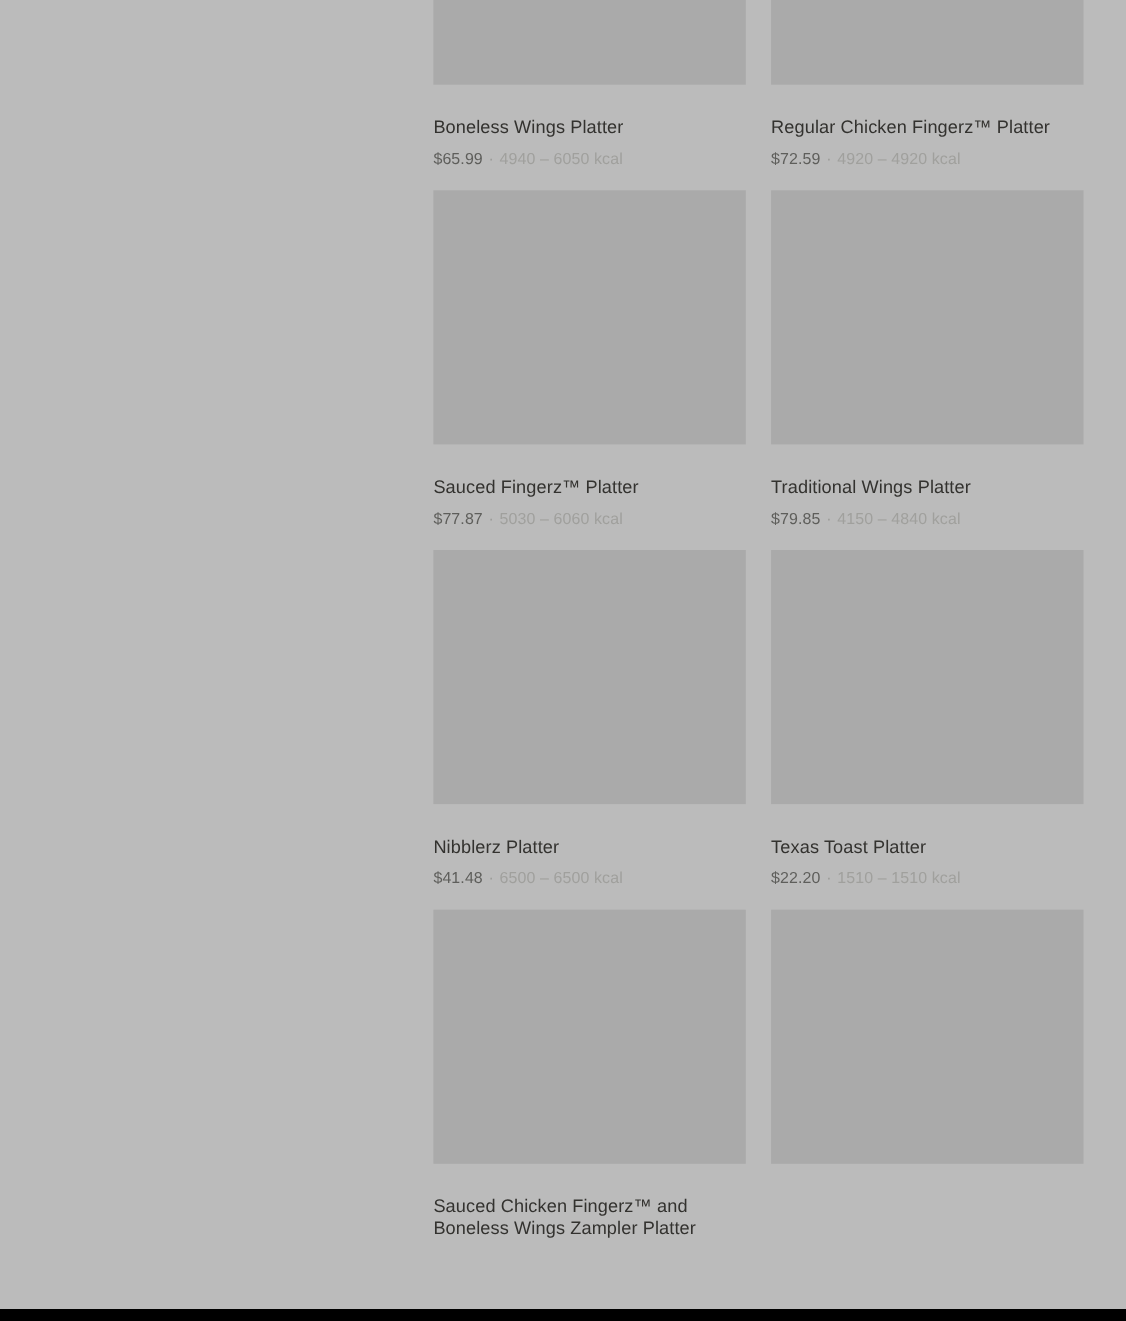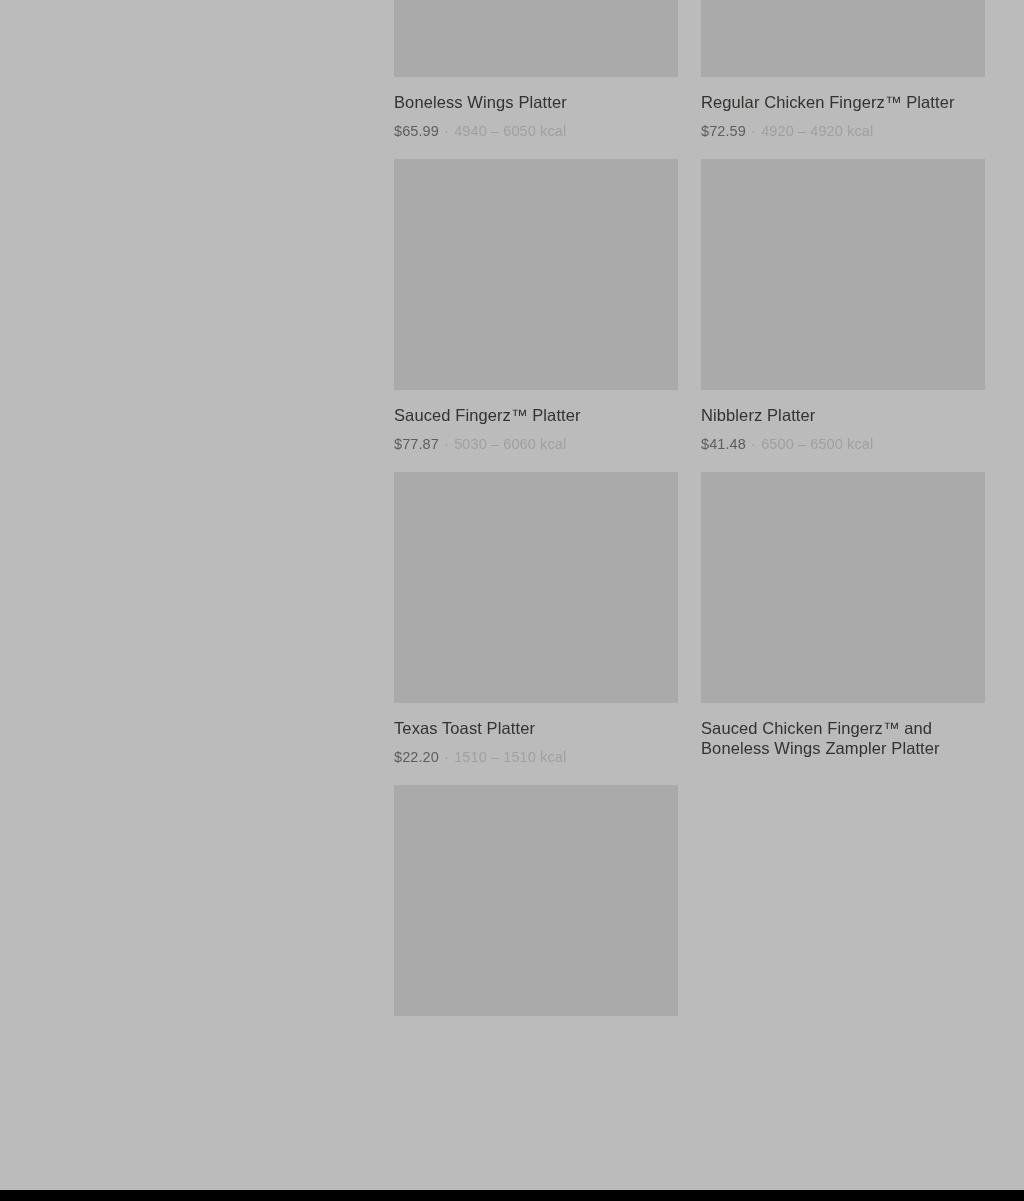--- a/index.html
+++ b/index.html
@@ -50,21 +50,21 @@
   }
 
   .product-thumb {
     width: 284px;
     height: 231px;
     background: #aaaaaa;
     display: block;
   }
 
   .product-title {
-    margin-top: 15px;
+    margin-top: 29px;
     font-size: 16.5px;
     line-height: 20px;
     font-weight: 400;
     color: #33322f;
     letter-spacing: 0.1px;
   }
 
   .product-meta {
     margin-top: 10px;
     font-size: 14.5px;
@@ -115,20 +115,25 @@
         <div class="product-title">Regular Chicken Fingerz™ Platter</div>
         <div class="product-meta"><span class="price">$72.59</span> <span class="sep">·</span> <span class="kcal">4920 – 4920 kcal</span></div>
       </div>
       <div class="product-card">
         <div class="product-thumb"></div>
         <div class="product-title">Sauced Fingerz™ Platter</div>
         <div class="product-meta"><span class="price">$77.87</span> <span class="sep">·</span> <span class="kcal">5030 – 6060 kcal</span></div>
       </div>
       <div class="product-card">
         <div class="product-thumb"></div>
+        <div class="product-title">Traditional Wings Platter</div>
+        <div class="product-meta"><span class="price">$79.85</span> <span class="sep">·</span> <span class="kcal">4150 – 4840 kcal</span></div>
+      </div>
+      <div class="product-card">
+        <div class="product-thumb"></div>
         <div class="product-title">Nibblerz Platter</div>
         <div class="product-meta"><span class="price">$41.48</span> <span class="sep">·</span> <span class="kcal">6500 – 6500 kcal</span></div>
       </div>
       <div class="product-card">
         <div class="product-thumb"></div>
         <div class="product-title">Texas Toast Platter</div>
         <div class="product-meta"><span class="price">$22.20</span> <span class="sep">·</span> <span class="kcal">1510 – 1510 kcal</span></div>
       </div>
       <div class="product-card">
         <div class="product-thumb"></div>

